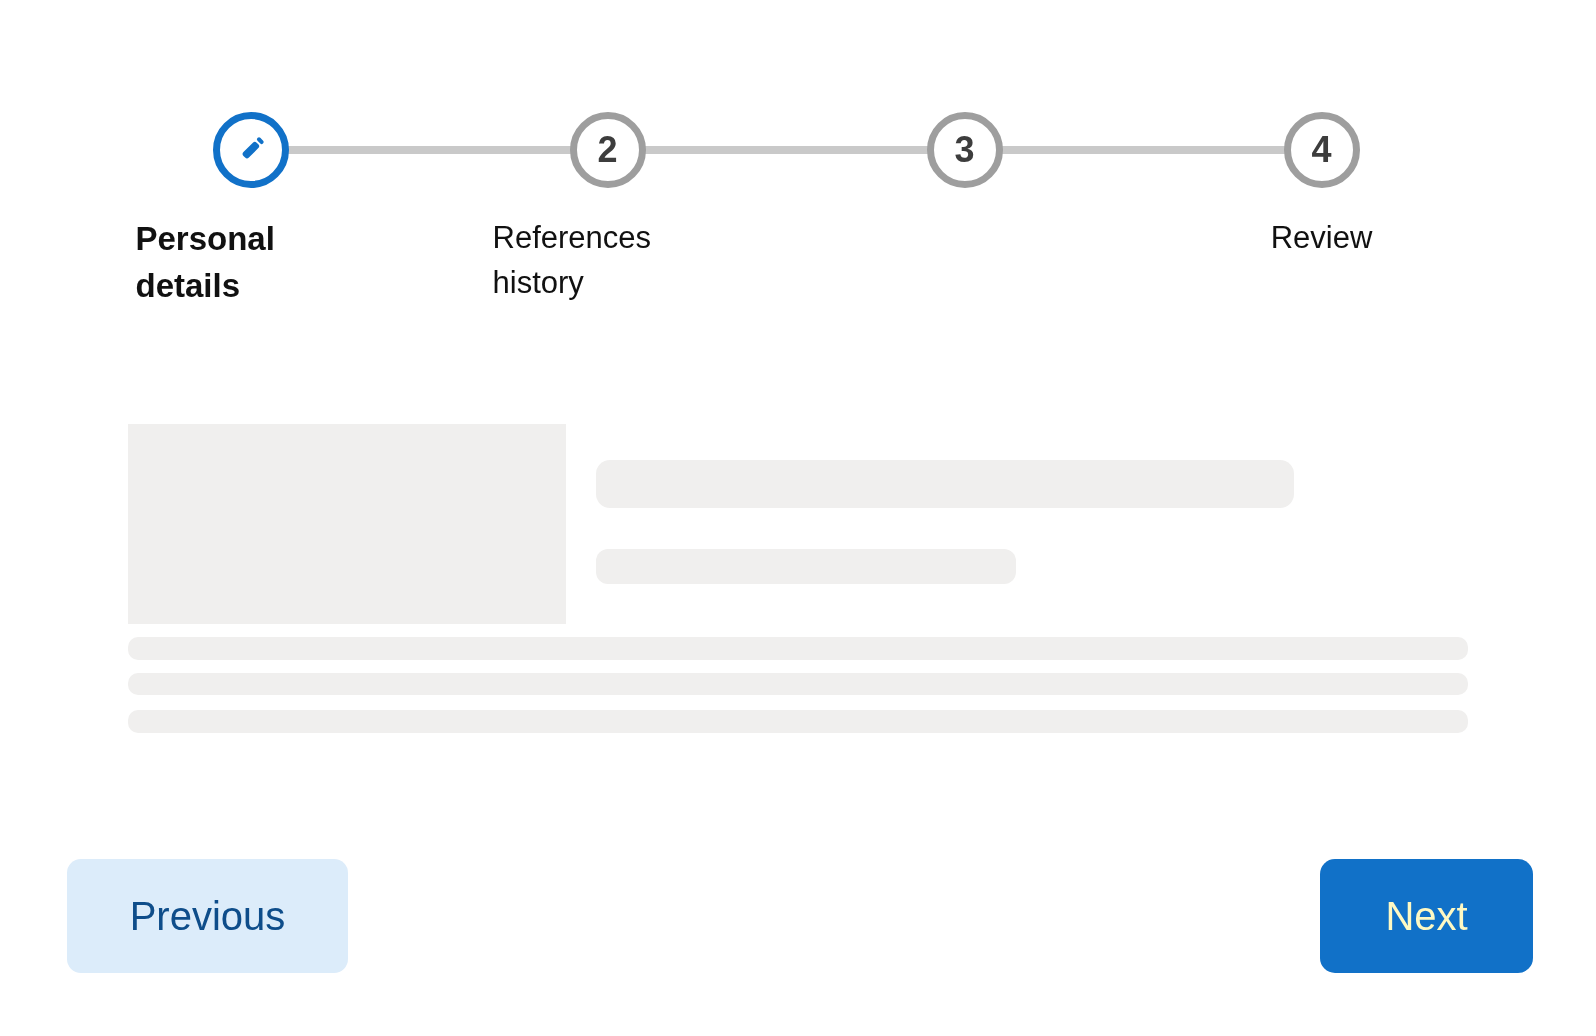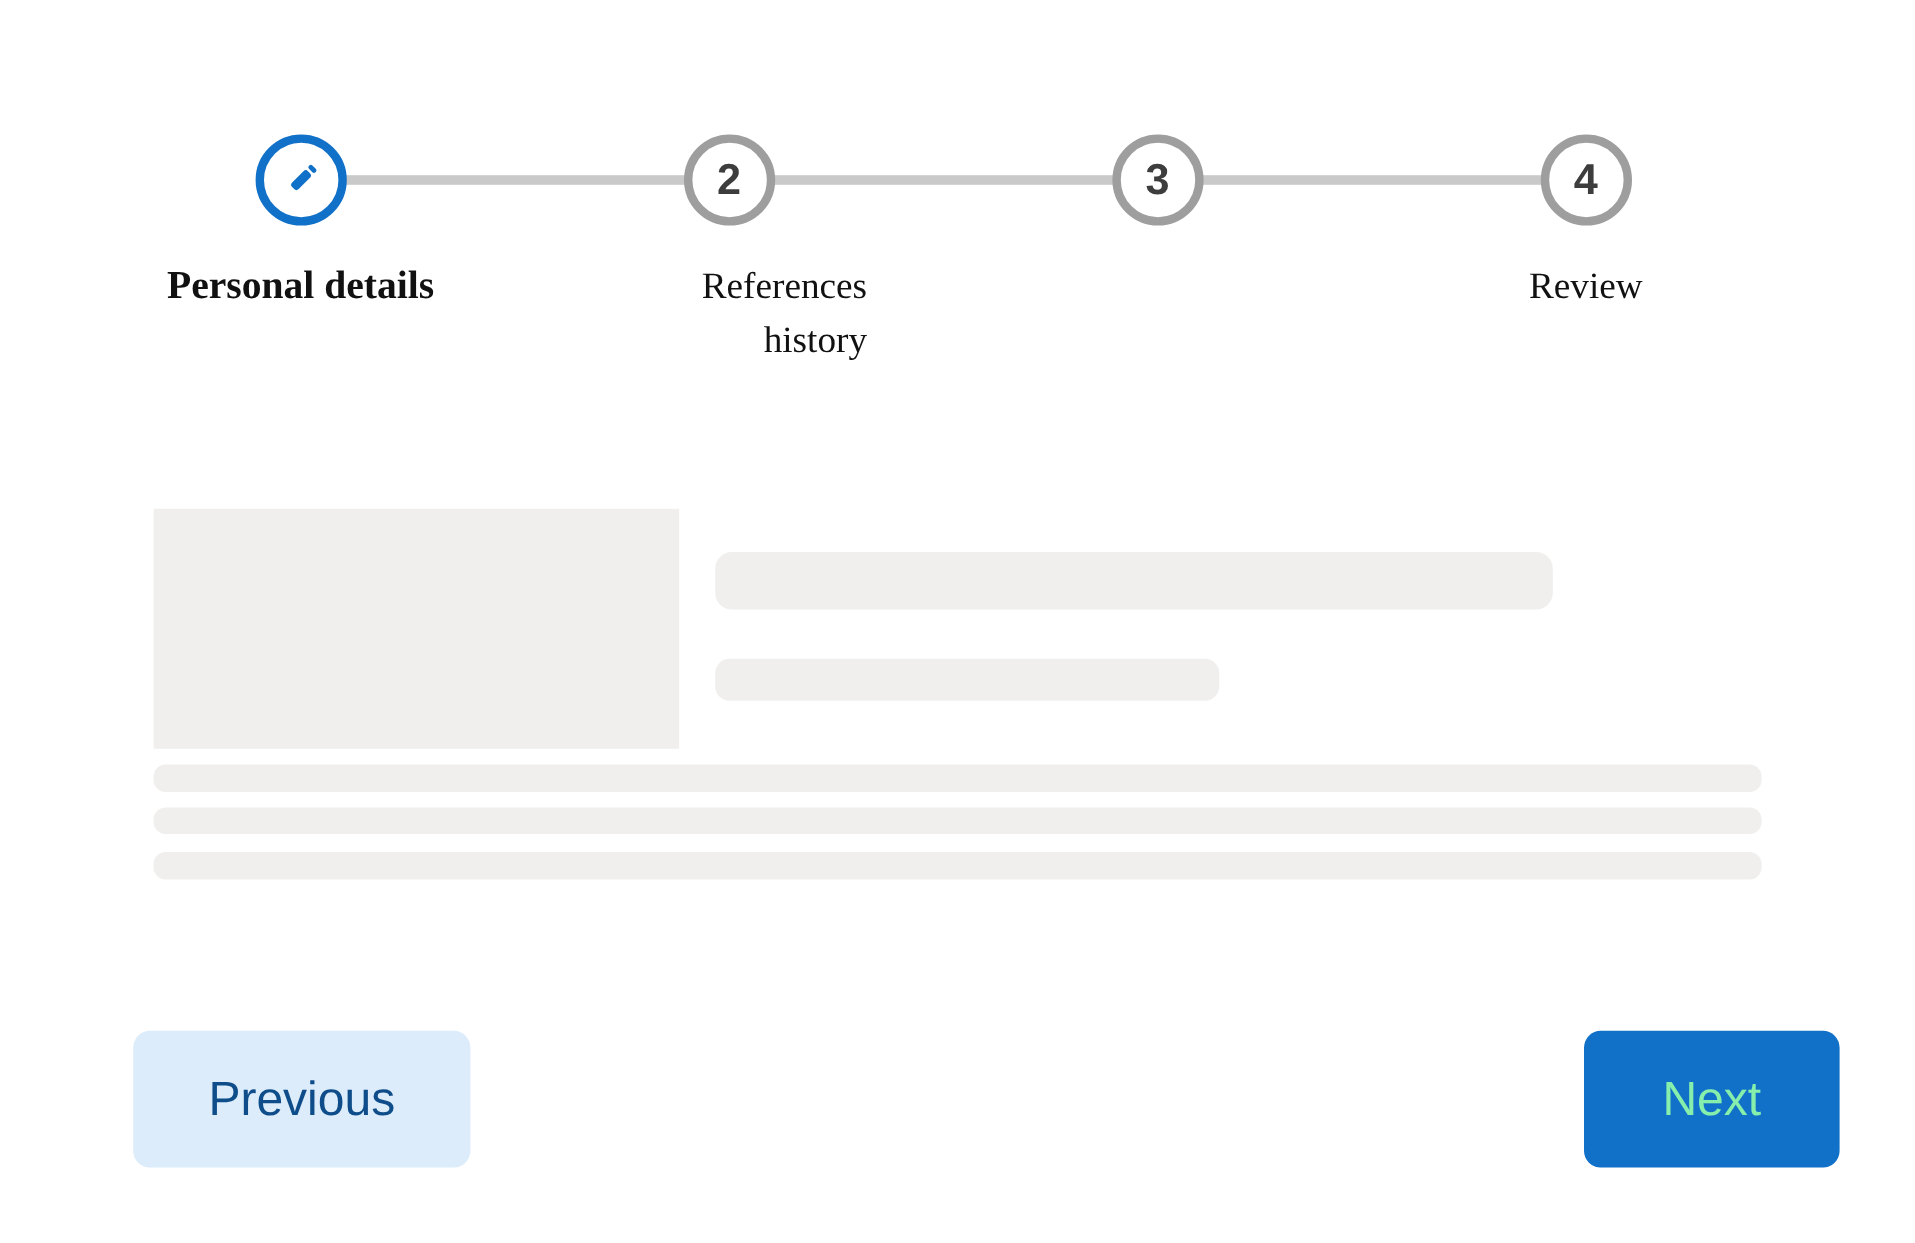--- a/index.html
+++ b/index.html
@@ -58,23 +58,22 @@
     cursor: pointer;
   }
   .circle.active {
     border-color: #1171c8;
   }
   .step-label {
     margin-top: 27px;
     font-size: 31px;
     line-height: 45px;
     color: #111111;
-    text-align: right;
+    text-align: left;
     max-width: 230px;
-    font-family: Liberation Serif, serif;
   }
   .step-label.active {
     font-weight: bold;
     font-size: 33px;
     line-height: 47px;
   }
   .pencil-svg { display: block; }
 
   
   .sk {
@@ -100,27 +99,27 @@
     cursor: pointer;
     display: flex;
     align-items: center;
     justify-content: center;
   }
   .btn-prev {
     left: 67px;
     width: 281px;
     background: #dcecfa;
     color: #0e4d8a;
-    margin-left: 44px;
   }
   .btn-next {
     right: 63px;
     width: 213px;
     background: #1171c8;
-    color: #86efac;
+    color: #fef9c3;
+    border-radius: 15px;
   }
 </style>
 </head>
 <body>
 
 <div class="page">
 
   <div class="stepper">
     <div class="track"></div>
 

